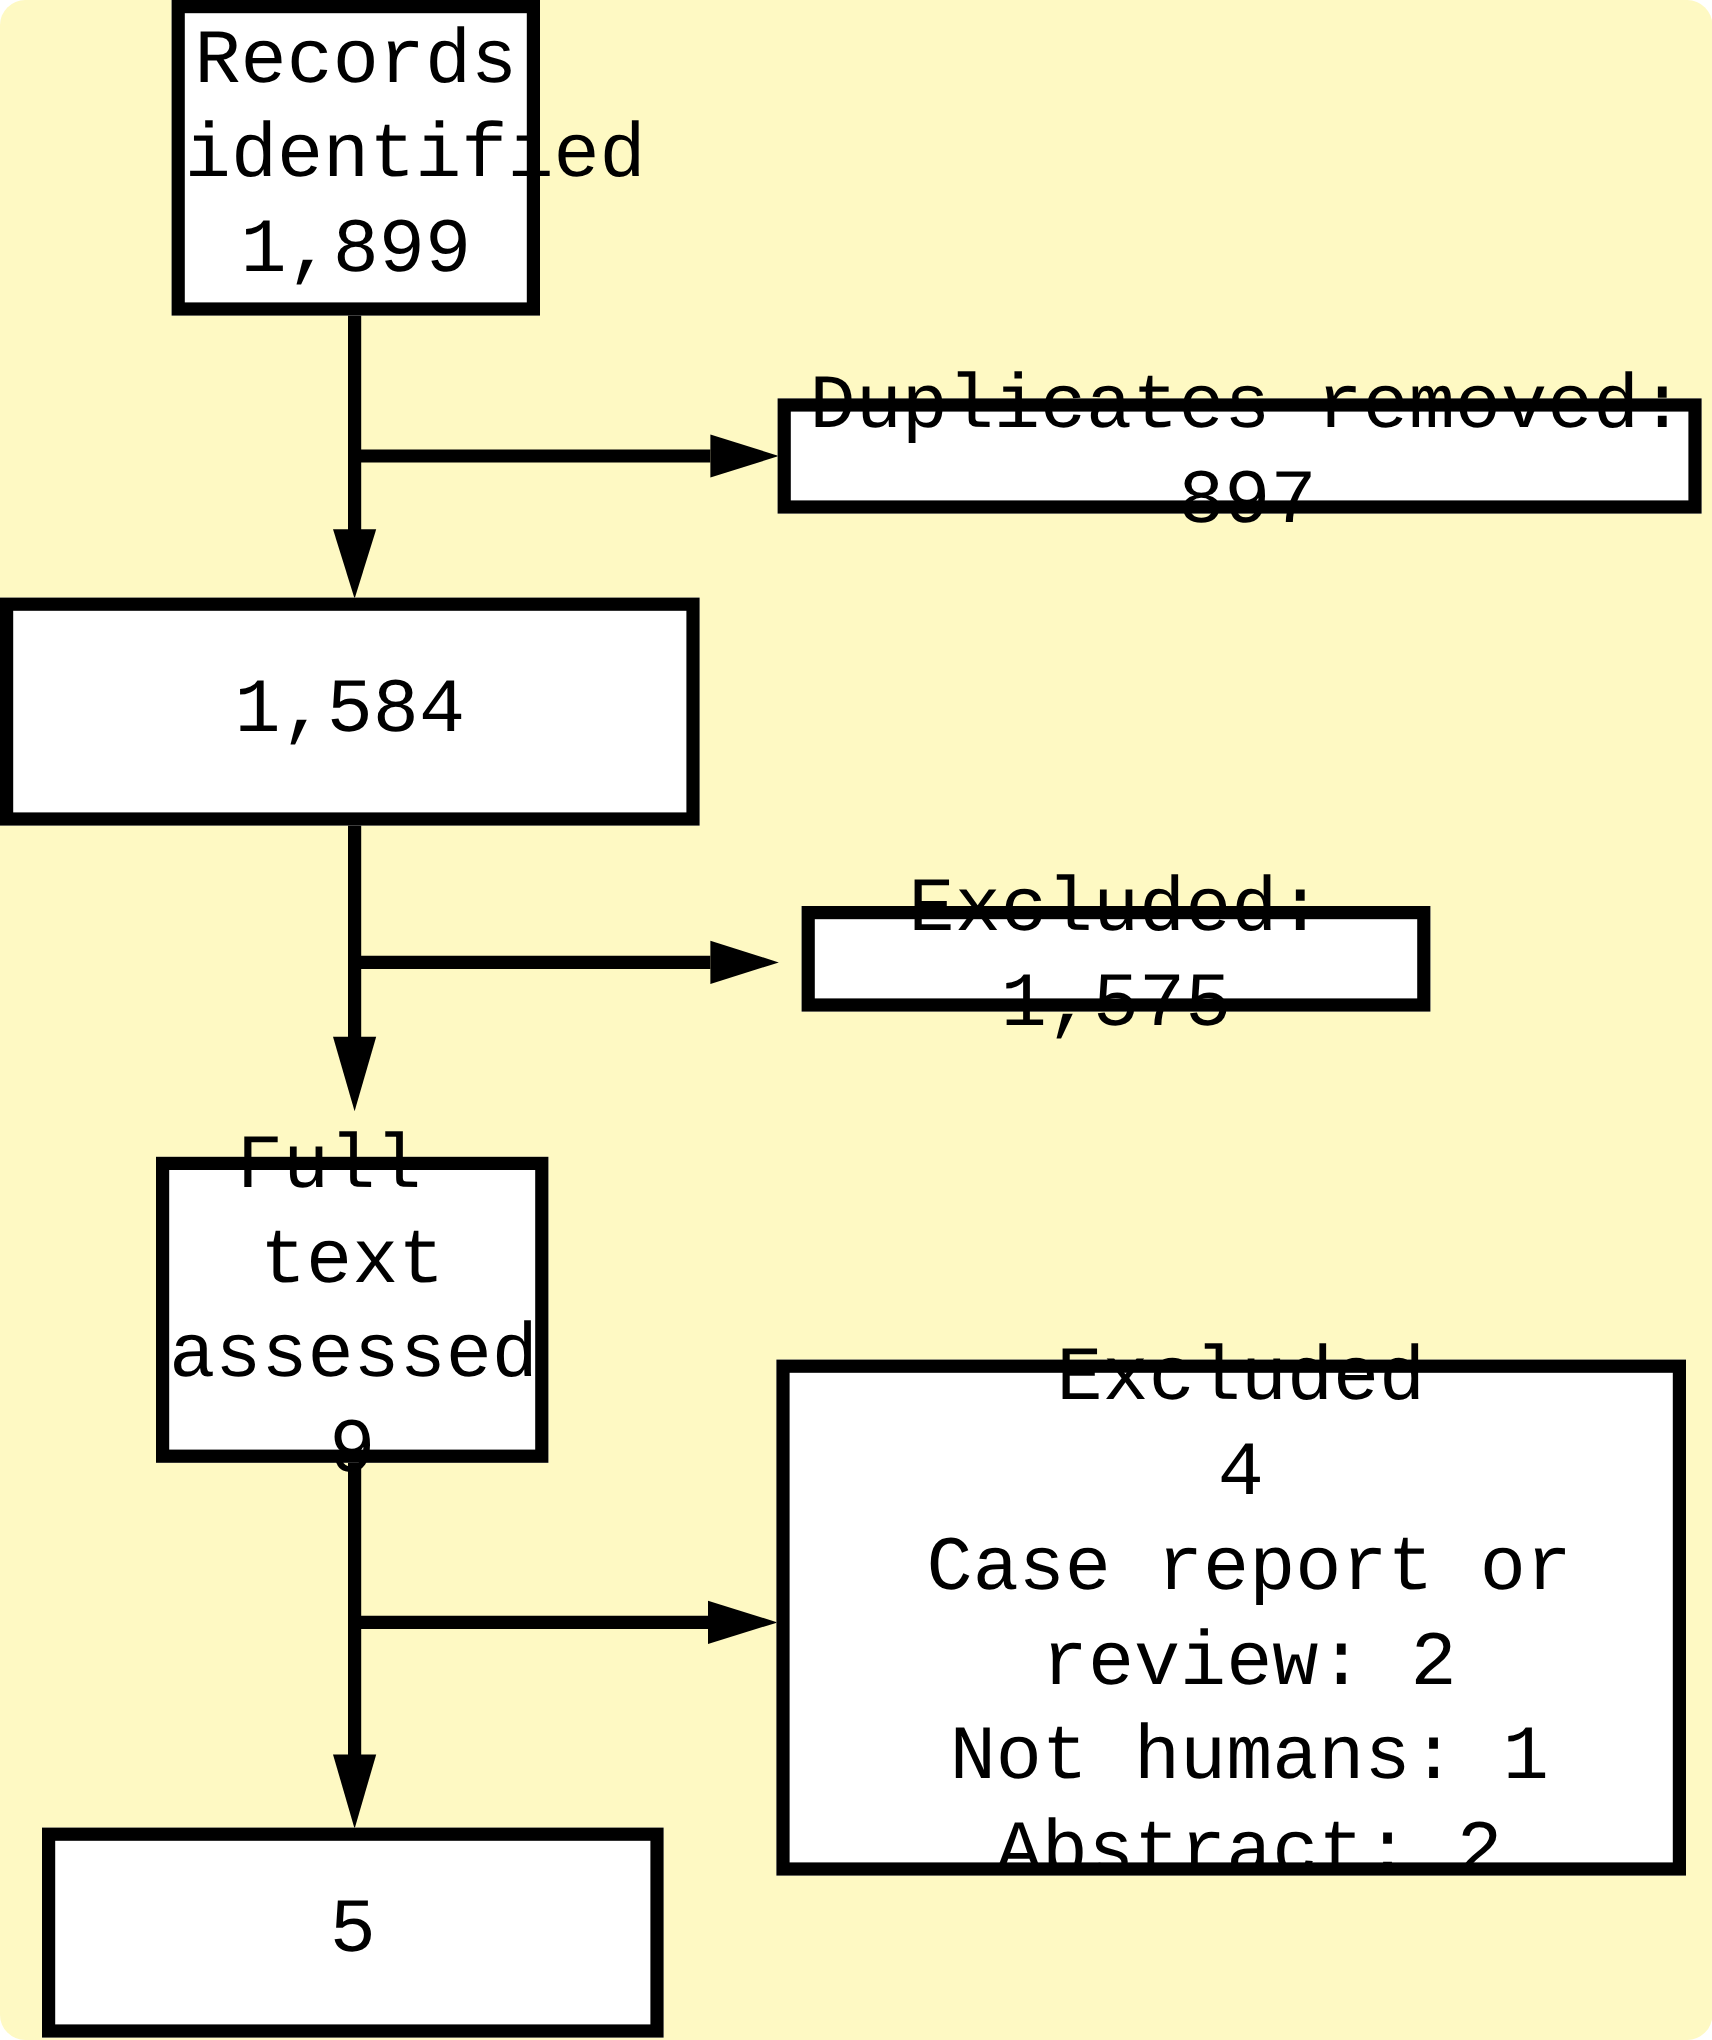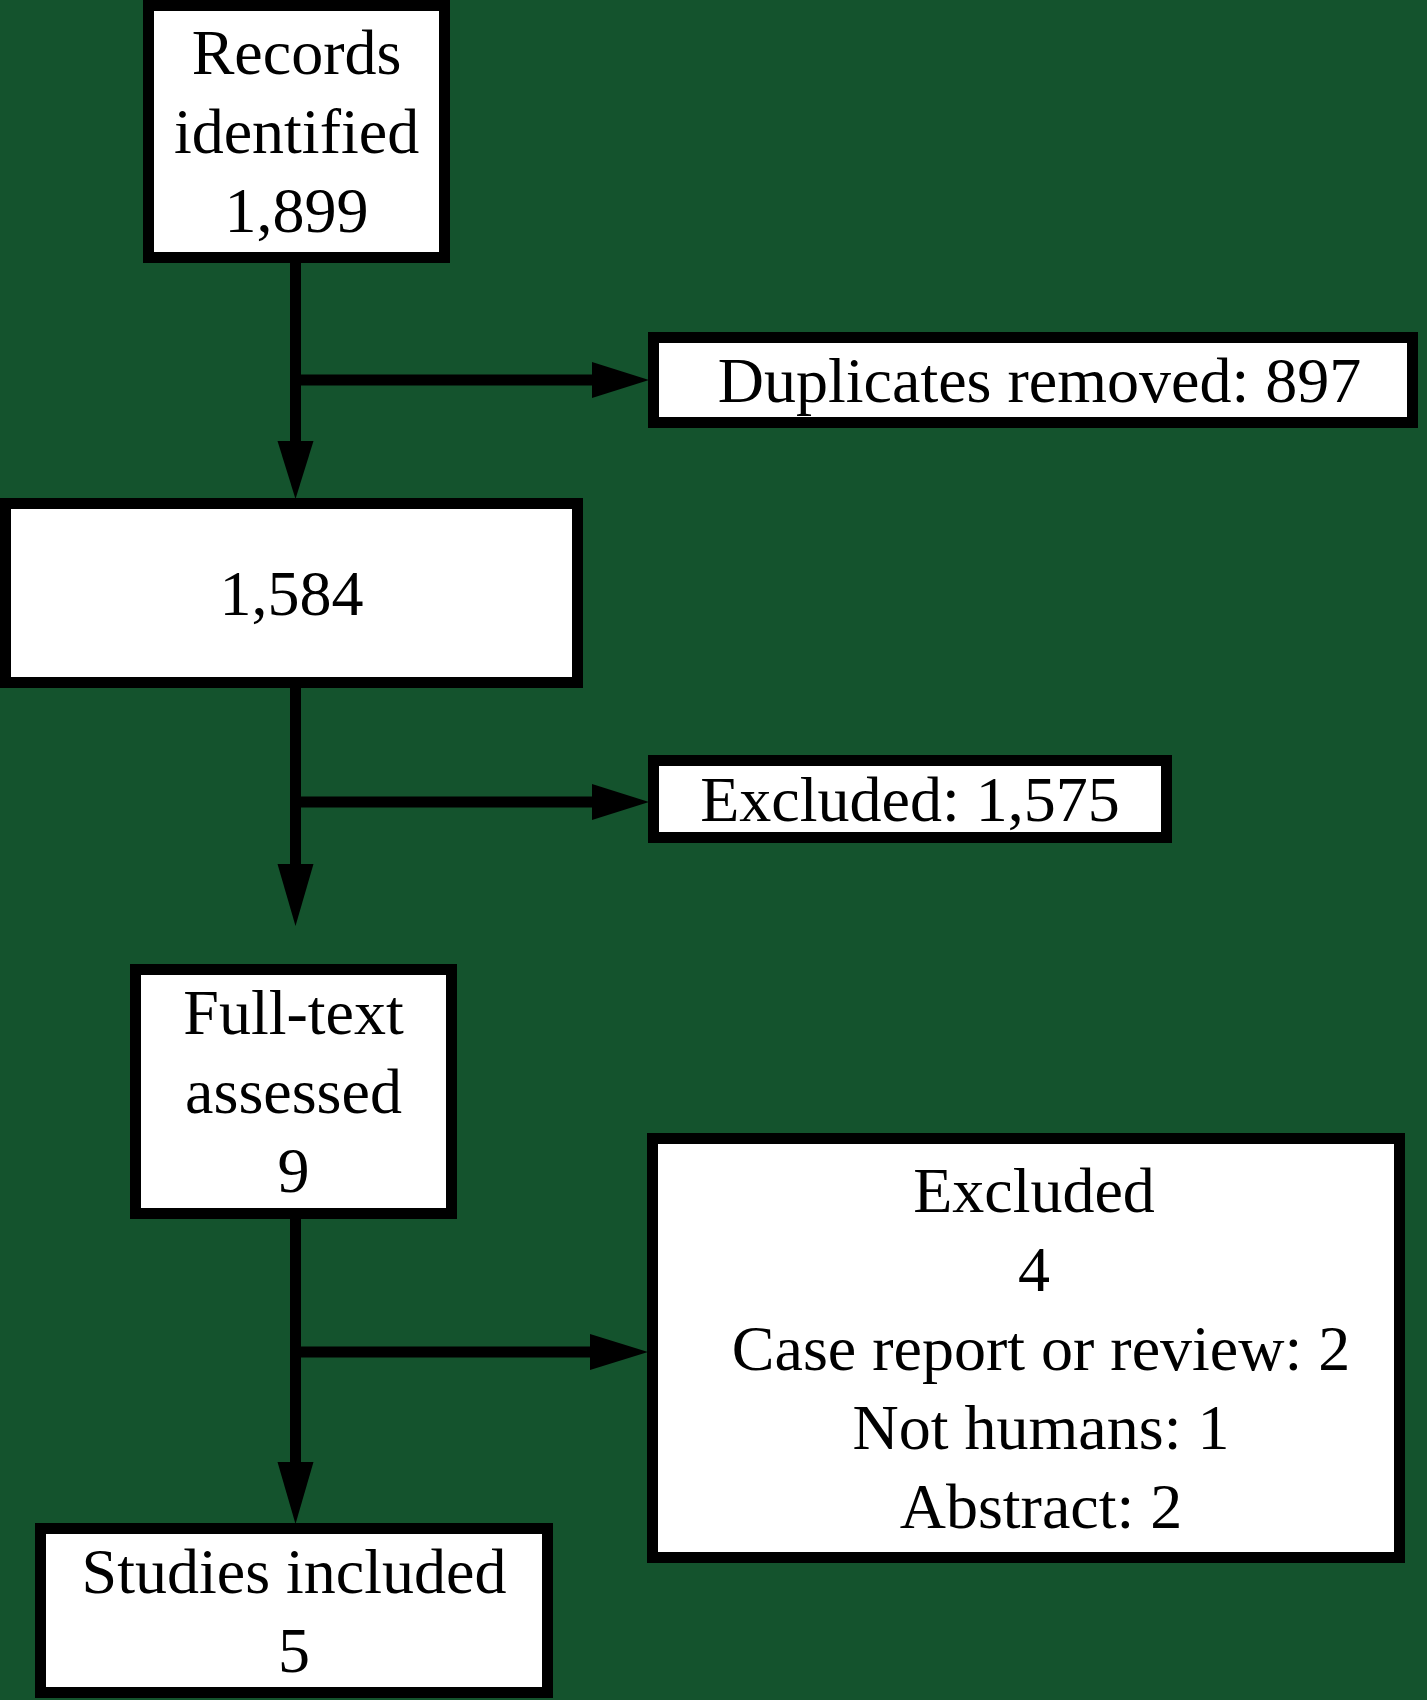--- a/index.html
+++ b/index.html
@@ -1,23 +1,24 @@
 <!DOCTYPE html>
 <html><head>
 <meta charset="utf-8">
 <style>
   html, body { margin: 0; padding: 0; background: #ffffff; }
   .stage {
     position: relative;
     width: 1427px;
     height: 1700px;
-    background: #14532d;
-    font-family: Liberation Serif, serif;
+    background: #fef9c3;
+    font-family: Liberation Mono, monospace;
     color: #000000;
     overflow: hidden;
+    border-radius: 21px;
   }
   .connectors {
     position: absolute;
     left: 0; top: 0;
     width: 1427px; height: 1700px;
   }
   .connectors line { stroke: #000000; stroke-width: 11; }
   .connectors polygon { fill: #000000; }
   .box {
     position: absolute;
@@ -33,21 +34,21 @@
   }
   .box .line { width: 100%; }
   .box .line.left {
     text-align: center;
     box-sizing: border-box;
     padding-left: 14px;
   }
   #box-identified { left: 143px; top: 0px;    width: 307px; height: 263px; }
   #box-duplicates { left: 648px; top: 332px;  width: 770px; height: 96px; padding-left: 13px;  }
   #box-screened   { left: 0px;   top: 498px;  width: 583px; height: 190px; }
-  #box-excluded1  { left: 648px; top: 755px;  width: 524px; height: 88px; }
+  #box-excluded1  { left: 668px; top: 755px;  width: 524px; height: 88px; }
   #box-fulltext   { left: 130px; top: 964px;  width: 327px; height: 255px; }
   #box-excluded2  { left: 647px; top: 1133px; width: 758px; height: 430px; padding-left: 16px; }
   #box-studies    { left: 35px;  top: 1523px; width: 518px; height: 175px; }
 </style>
 </head>
 <body>
 
 <div class="stage">
 
   <svg class="connectors" width="1427" height="1700" viewBox="0 0 1427 1700" xmlns="http://www.w3.org/2000/svg">
@@ -103,17 +104,16 @@
 
   <div class="box" id="box-excluded2">
     <div class="line">Excluded</div>
     <div class="line">4</div>
     <div class="line left">Case report or review: 2</div>
     <div class="line left">Not humans: 1</div>
     <div class="line left">Abstract: 2</div>
   </div>
 
   <div class="box" id="box-studies">
-    <div class="line">Studies included</div>
     <div class="line">5</div>
   </div>
 
 </div>
 
 </body></html>

